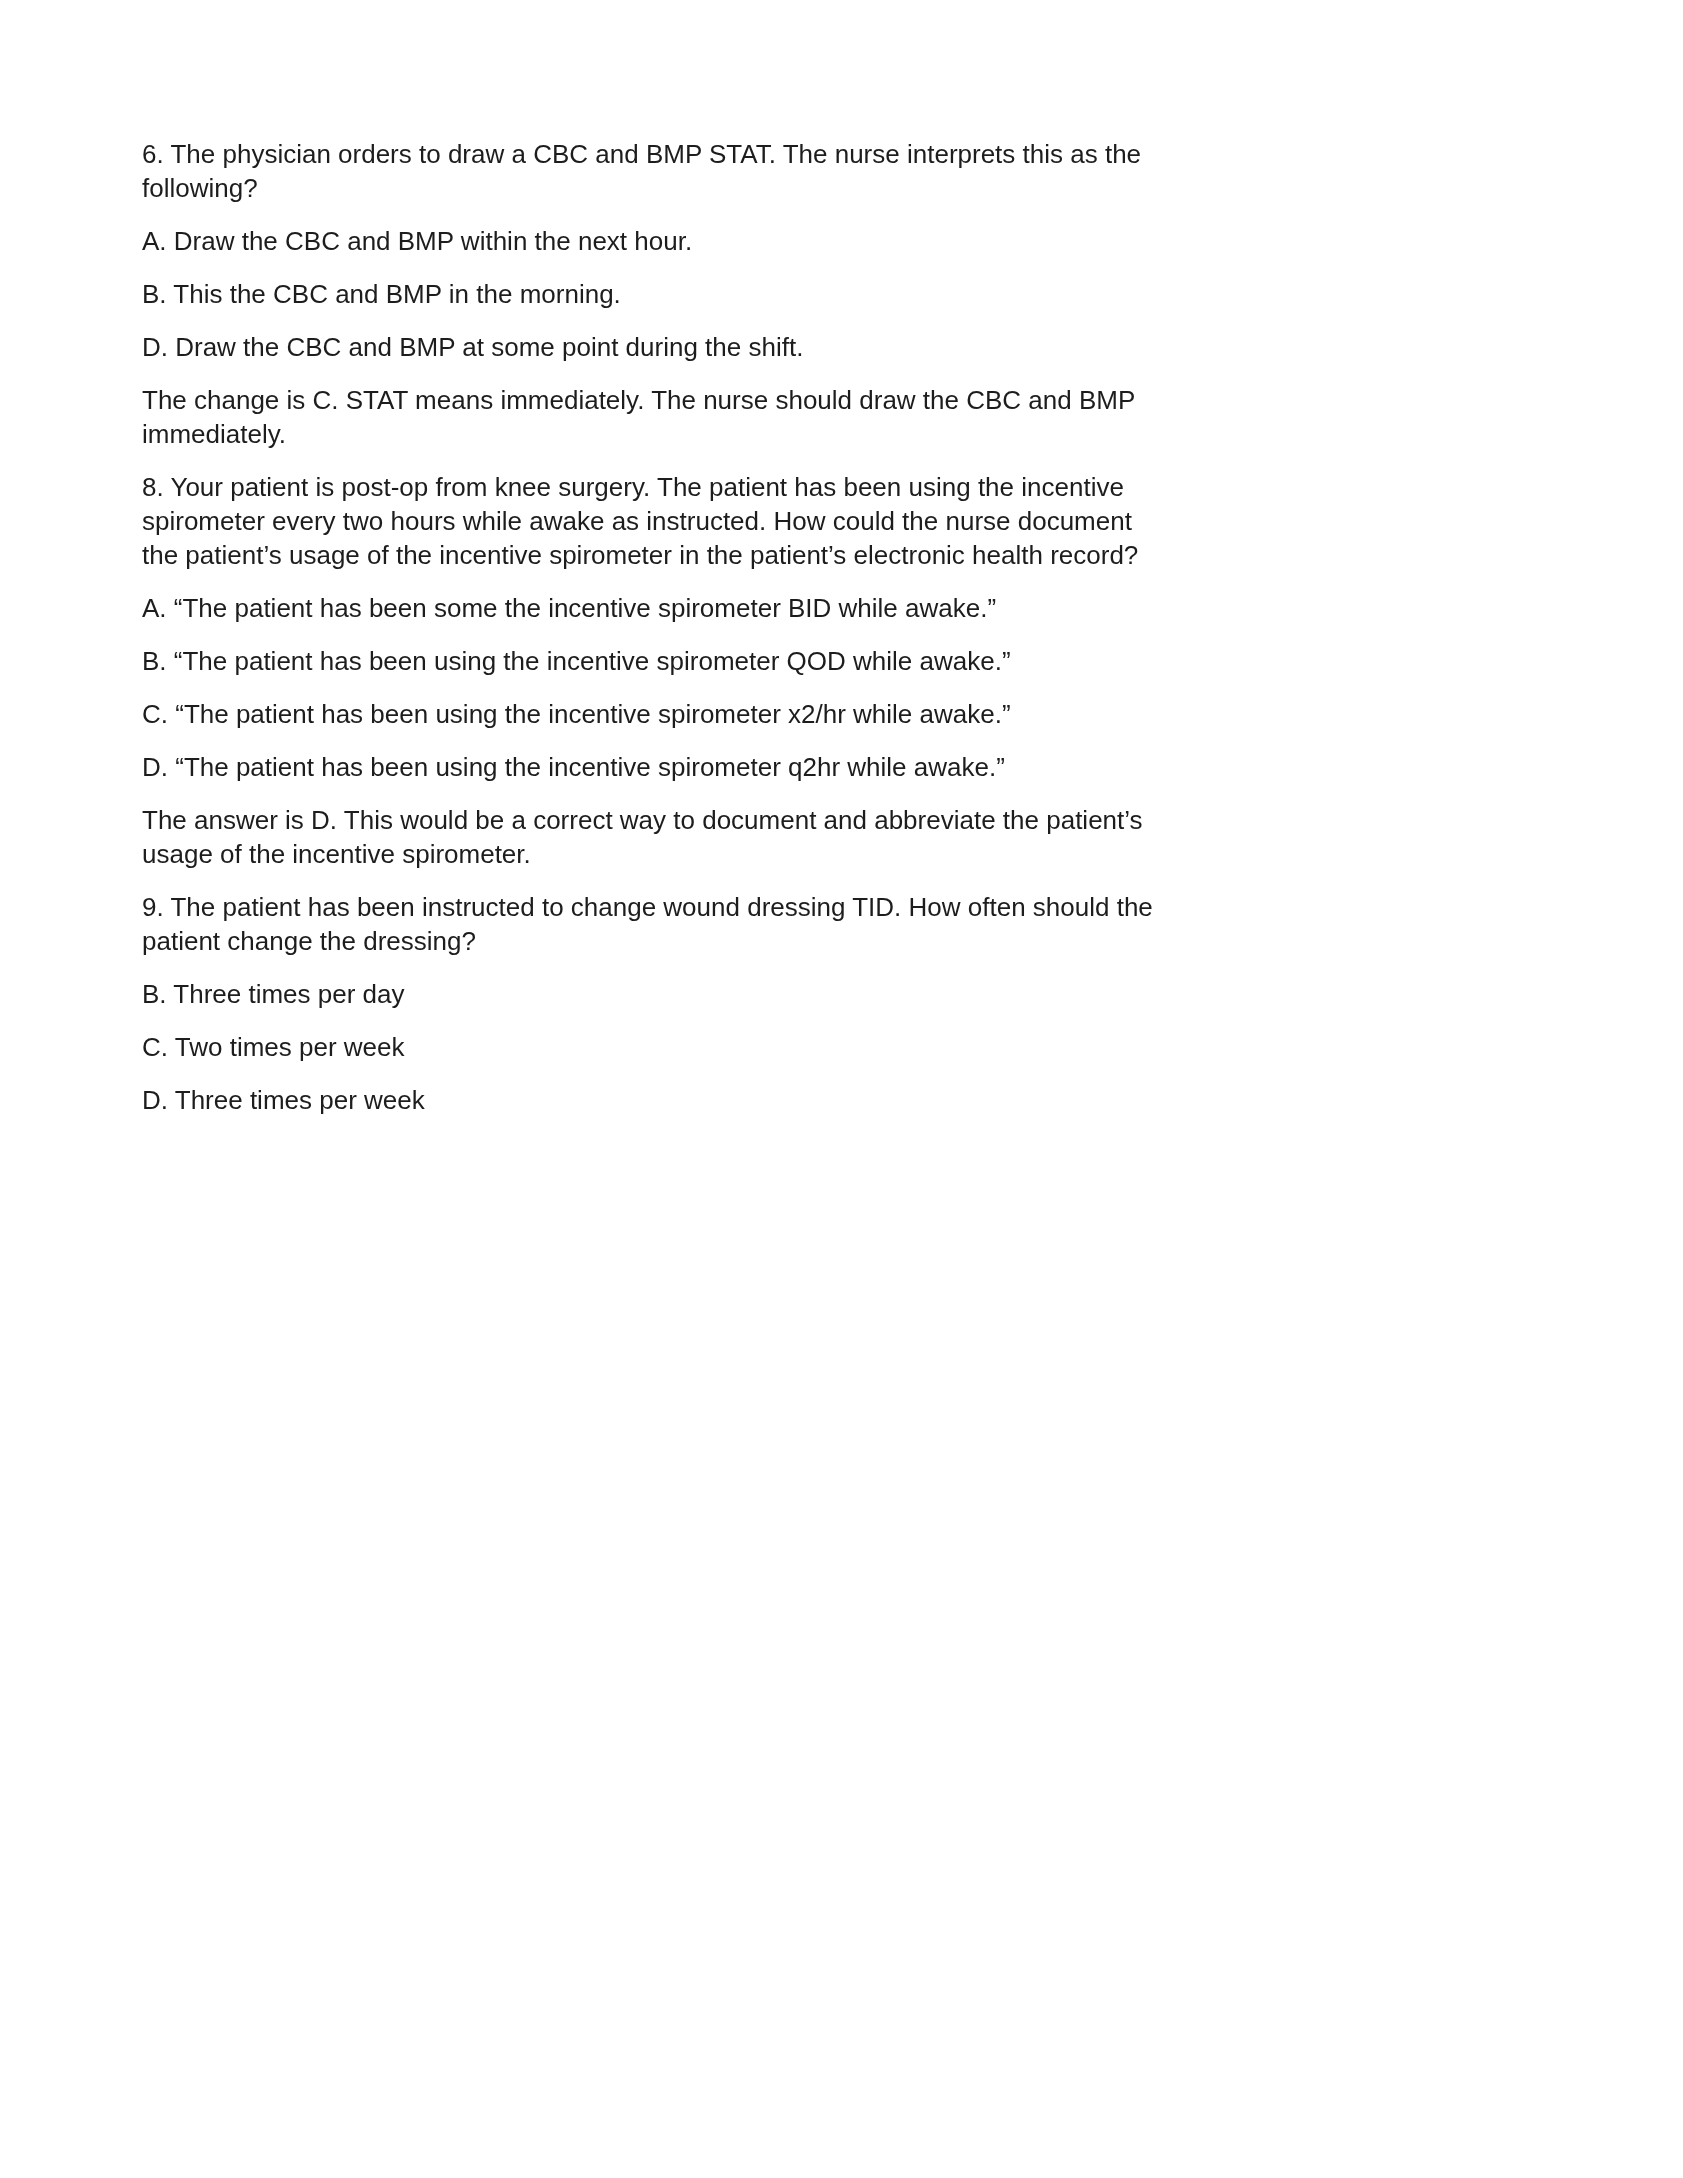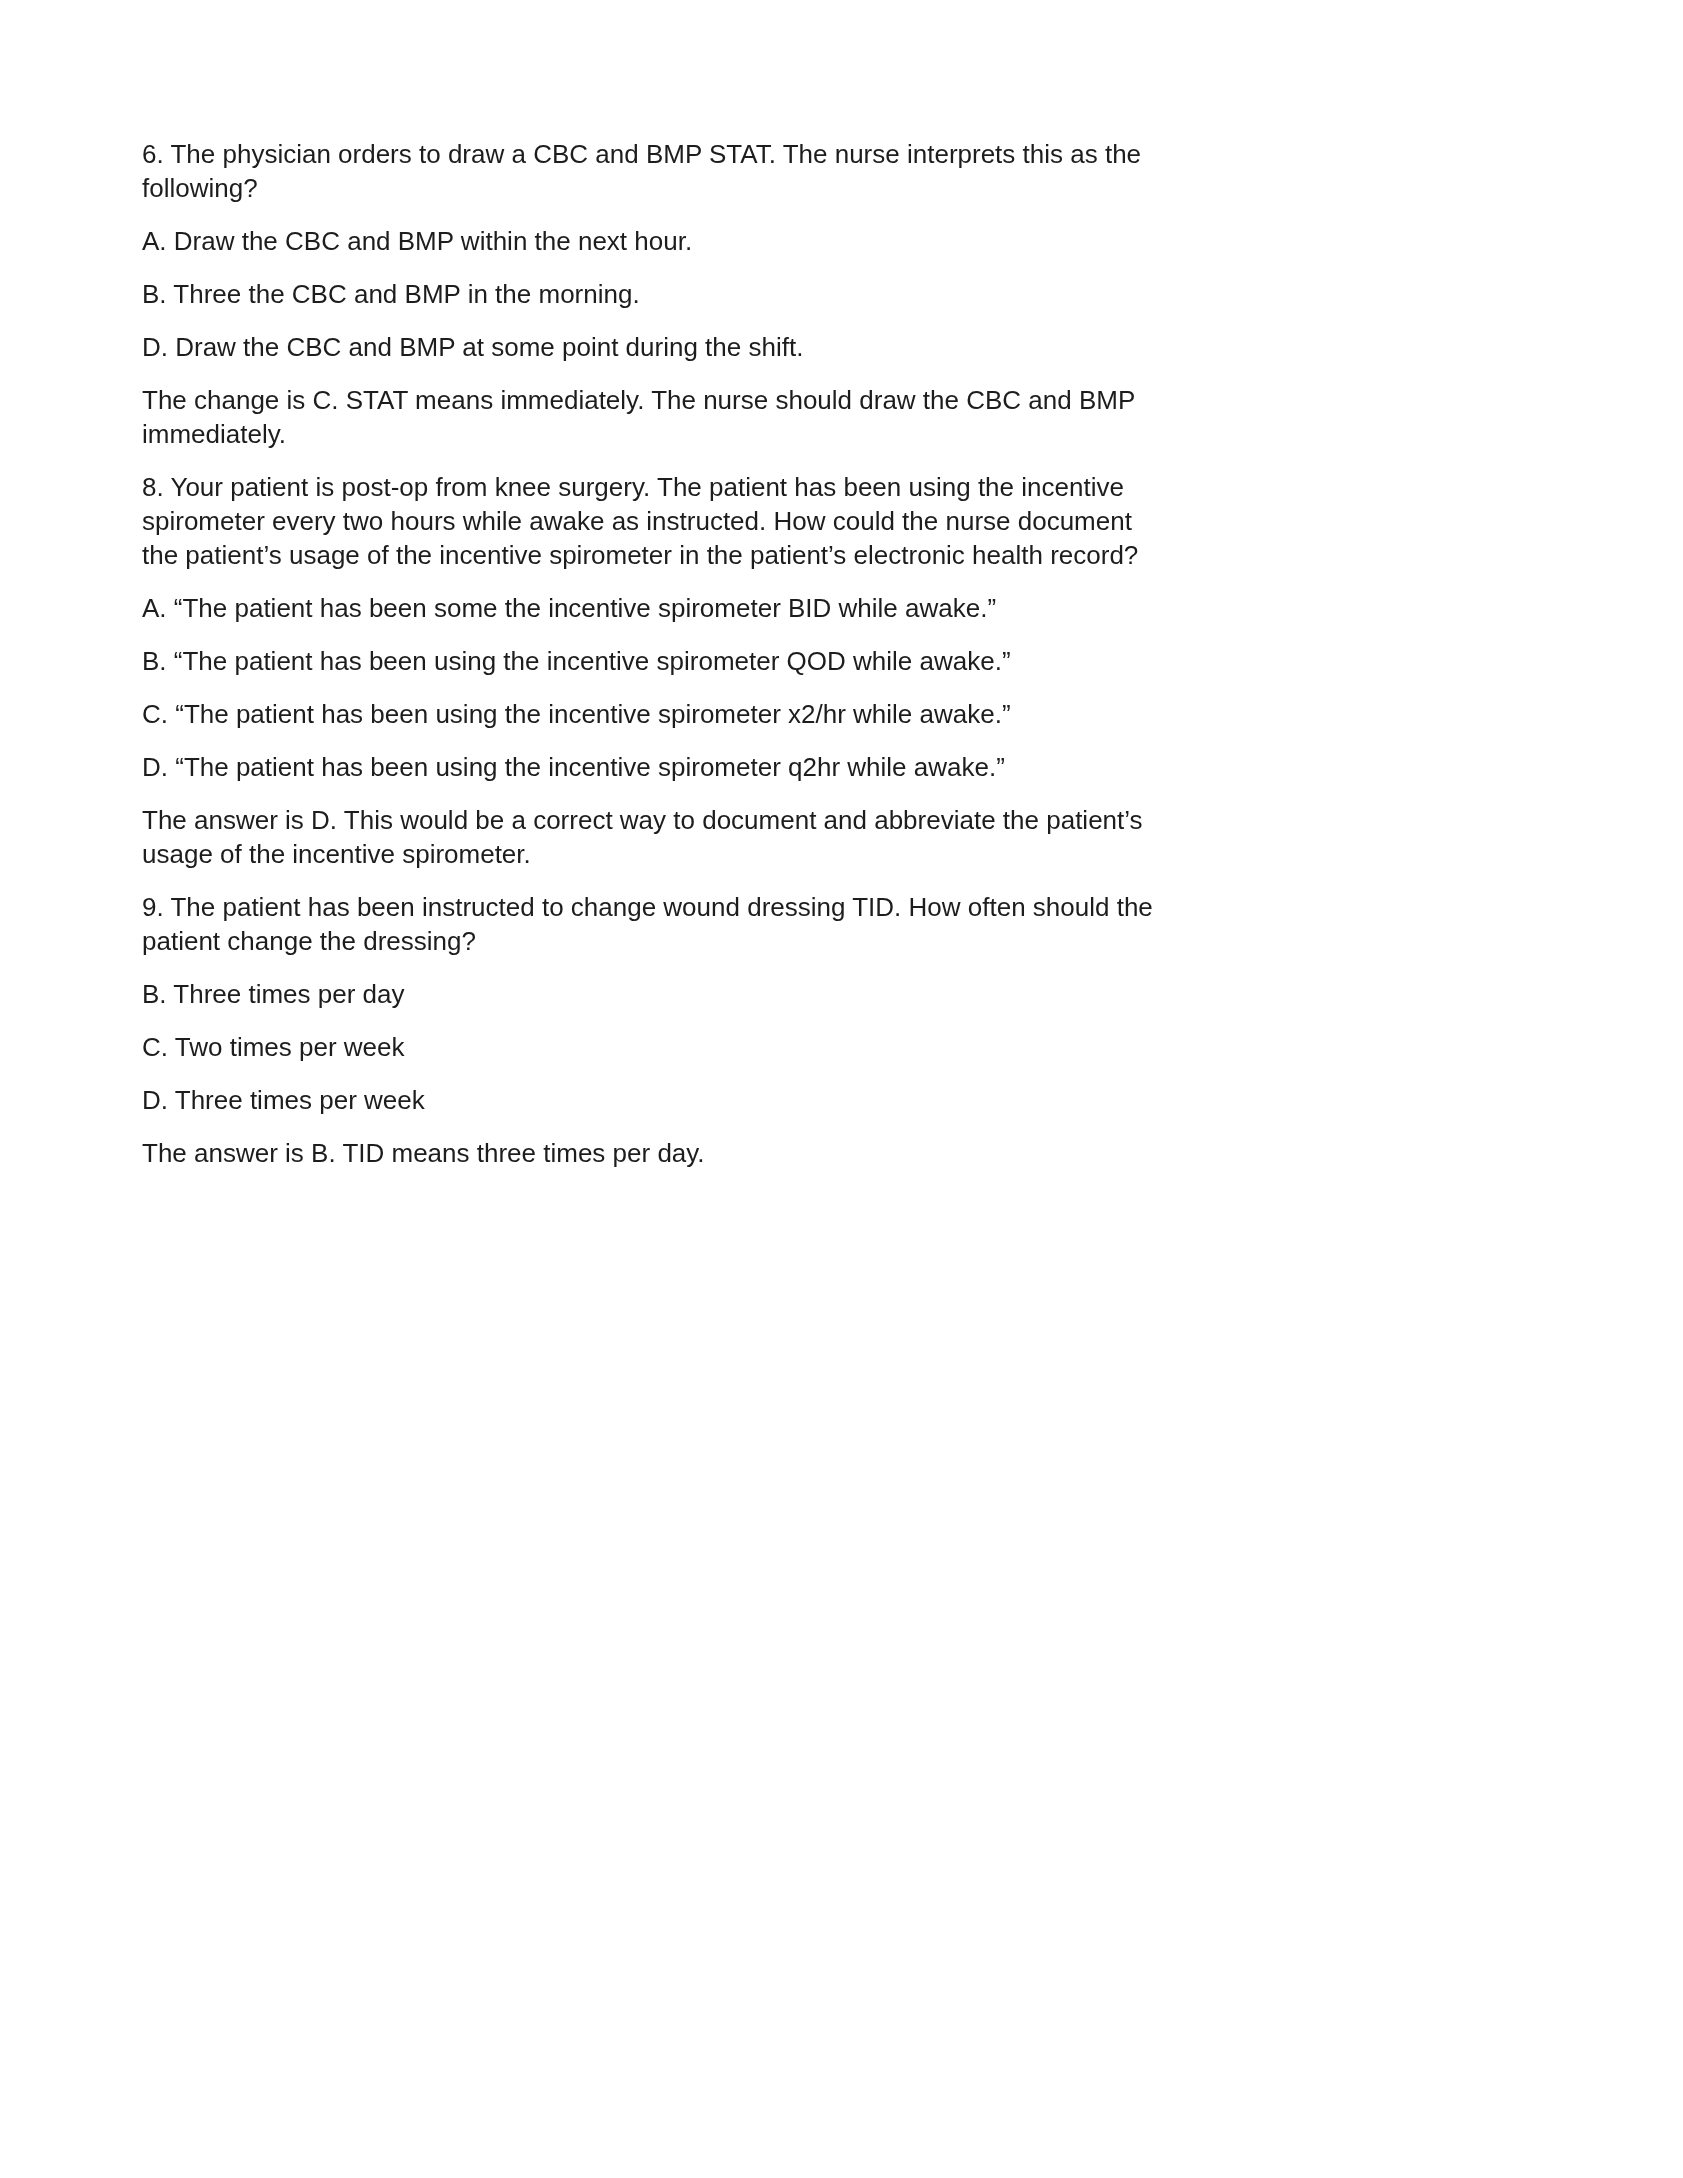--- a/index.html
+++ b/index.html
@@ -32,34 +32,33 @@
     }
   </style>
 </head>
 <body>
 
 <div class="page">
   <div class="content">
     <p>6. The physician orders to draw a CBC and BMP STAT. The nurse interprets this as the
 following?</p>
     <p>A. Draw the CBC and BMP within the next hour.</p>
-    <p>B. Three the CBC and BMP in the morning.</p>
+    <p>B. This the CBC and BMP in the morning.</p>
     <p>D. Draw the CBC and BMP at some point during the shift.</p>
     <p>The change is C. STAT means immediately. The nurse should draw the CBC and BMP
 immediately.</p>
     <p>8. Your patient is post-op from knee surgery. The patient has been using the incentive
 spirometer every two hours while awake as instructed. How could the nurse document
 the patient’s usage of the incentive spirometer in the patient’s electronic health record?</p>
     <p>A. “The patient has been some the incentive spirometer BID while awake.”</p>
     <p>B. “The patient has been using the incentive spirometer QOD while awake.”</p>
     <p>C. “The patient has been using the incentive spirometer x2/hr while awake.”</p>
     <p>D. “The patient has been using the incentive spirometer q2hr while awake.”</p>
     <p>The answer is D. This would be a correct way to document and abbreviate the patient’s
 usage of the incentive spirometer.</p>
     <p>9. The patient has been instructed to change wound dressing TID. How often should the
 patient change the dressing?</p>
     <p>B. Three times per day</p>
     <p>C. Two times per week</p>
     <p>D. Three times per week</p>
-    <p>The answer is B. TID means three times per day.</p>
   </div>
 </div>
 
 
 </body></html>

